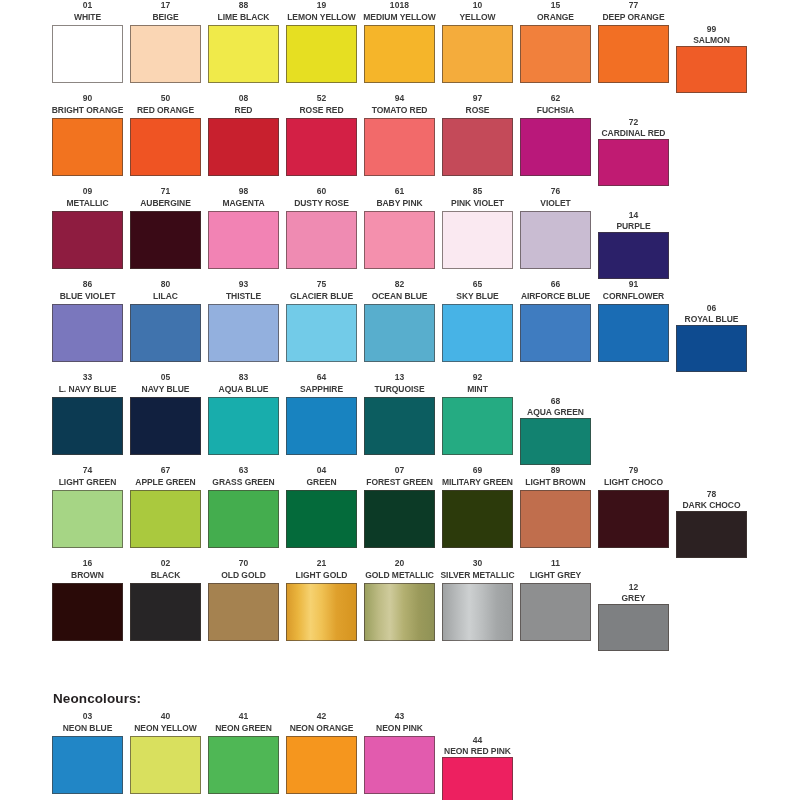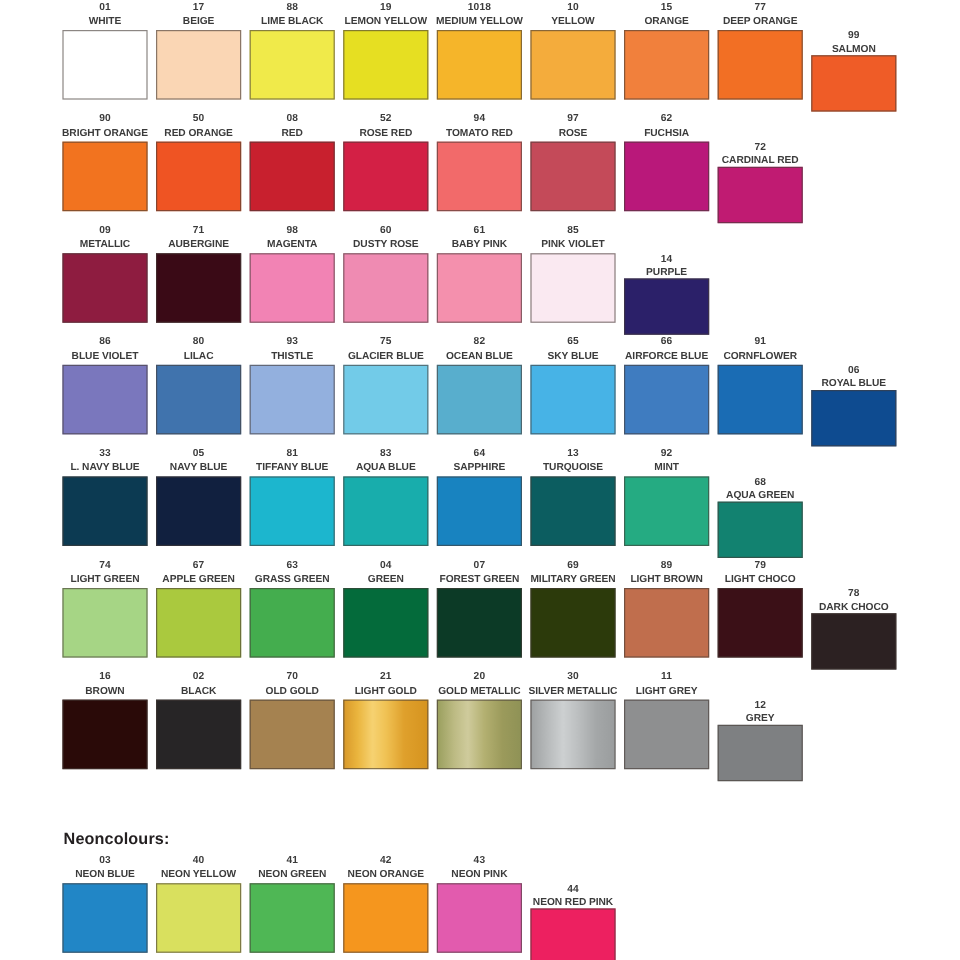--- a/index.html
+++ b/index.html
@@ -208,20 +208,25 @@
           <div class="swatch-code">61</div>
           <div class="swatch-name">BABY PINK</div>
           <div class="swatch-chip" style="background: rgb(244, 144, 173);"></div>
         </div>
         <div class="swatch-cell">
           <div class="swatch-code">85</div>
           <div class="swatch-name">PINK VIOLET</div>
           <div class="swatch-chip" style="background: rgb(250, 233, 241);"></div>
         </div>
         <div class="swatch-cell">
+          <div class="swatch-code">76</div>
+          <div class="swatch-name">VIOLET</div>
+          <div class="swatch-chip" style="background: rgb(201, 188, 210);"></div>
+        </div>
+        <div class="swatch-cell">
           <div class="swatch-code">14</div>
           <div class="swatch-name">PURPLE</div>
           <div class="swatch-chip" style="background: rgb(43, 32, 105);"></div>
         </div>
       </div>
       <div class="swatch-row">
         <div class="swatch-cell">
           <div class="swatch-code">86</div>
           <div class="swatch-name">BLUE VIOLET</div>
           <div class="swatch-chip" style="background: rgb(122, 119, 189);"></div>
@@ -272,25 +277,20 @@
           <div class="swatch-code">33</div>
           <div class="swatch-name">L. NAVY BLUE</div>
           <div class="swatch-chip" style="background: rgb(12, 58, 82);"></div>
         </div>
         <div class="swatch-cell">
           <div class="swatch-code">05</div>
           <div class="swatch-name">NAVY BLUE</div>
           <div class="swatch-chip" style="background: rgb(17, 32, 63);"></div>
         </div>
         <div class="swatch-cell">
-          <div class="swatch-code">81</div>
-          <div class="swatch-name">TIFFANY BLUE</div>
-          <div class="swatch-chip" style="background: rgb(28, 182, 206);"></div>
-        </div>
-        <div class="swatch-cell">
           <div class="swatch-code">83</div>
           <div class="swatch-name">AQUA BLUE</div>
           <div class="swatch-chip" style="background: rgb(24, 173, 172);"></div>
         </div>
         <div class="swatch-cell">
           <div class="swatch-code">64</div>
           <div class="swatch-name">SAPPHIRE</div>
           <div class="swatch-chip" style="background: rgb(24, 131, 192);"></div>
         </div>
         <div class="swatch-cell">

